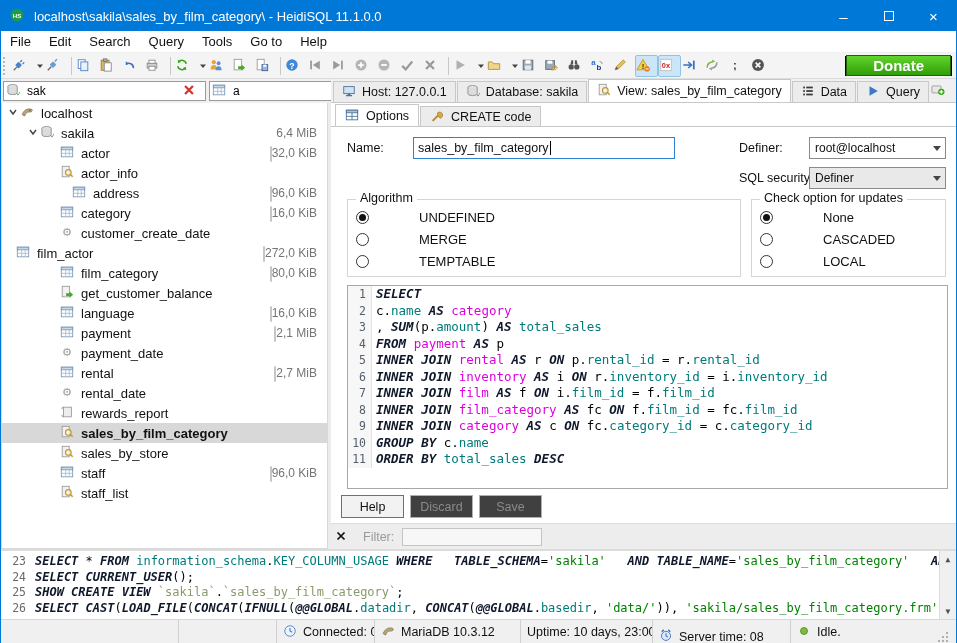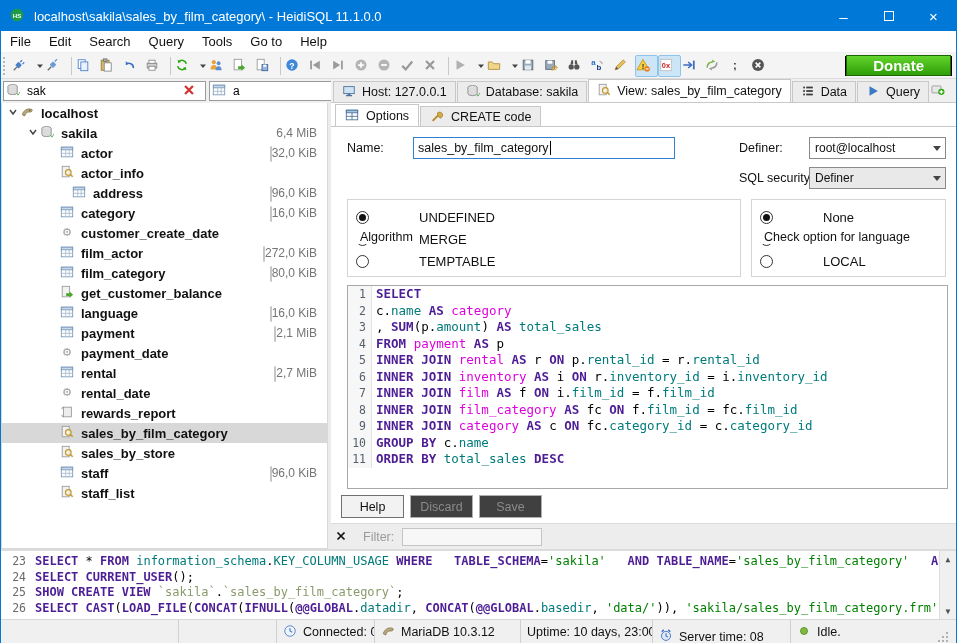--- a/index.html
+++ b/index.html
@@ -34,21 +34,21 @@
   .filterrow { height:24px; background:#f0f0f0; display:flex; align-items:center; flex:none; padding:1px 2px; }
   .filterbox { flex:1; height:20px; background:#fff; border:1px solid #9a9a9a; display:flex; align-items:center; padding:0 2px; margin-right:3px; }
   .filterbox input { border:none; outline:none; flex:1; min-width:10px; font-size:12px; font-family:inherit; }
   .star-btn { width:22px; height:20px; display:flex; align-items:center; justify-content:center; }
 
   .tree { flex:1; overflow:hidden; background:#fff; border:1px solid #d8d8d8; border-top:none; }
   .tree-row { height:20px; display:flex; align-items:center; white-space:nowrap; }
   .tree-row.sel { background:#d8d8d8; font-weight:bold; }
   .chev { width:14px; text-align:center; color:#444; font-size:10px; }
   .tico { width:16px; height:16px; margin-right:5px; flex:none; }
-  .tlabel { flex:1; overflow:hidden;font-weight:bold; }
+  .tlabel { flex:1; overflow:hidden; }
   .sizecell { position:relative; width:88px; flex:none; text-align:right; color:#757575; font-size:12px; padding-right:8px; margin-right:2px; height:18px; line-height:18px; }
   .sizebar { position:absolute; left:0; top:1px; bottom:1px; background:#efefef; border:1px solid #c6c6c6; border-radius:2px; }
   .sizecell span { position:relative; }
 
   
   .rightpane { flex:1; display:flex; flex-direction:column; background:#f0f0f0; min-width:0; }
   .tabstrip { height:23px; display:flex; align-items:flex-end; flex:none; padding-left:2px; }
   .tab { height:21px; display:flex; align-items:center; padding:0 8px; border:1px solid #c8c8c8; border-bottom:none; background:#ececec; margin-right:1px; font-size:12.5px; white-space:nowrap; }
   .tab.active { background:#fff; height:23px; position:relative; z-index:2; }
   .tab .tico { margin-right:4px; }
@@ -61,30 +61,30 @@
   .name-input { position:absolute; left:82px; top:10px; width:262px; height:22px; border:1px solid #2f80d0; padding:0 4px; display:flex; align-items:center; font-size:12.5px; }
   .caret-line { width:1px; height:14px; background:#000; margin-left:1px; }
   .combo { position:absolute; height:22px; border:1px solid #8a8a8a; display:flex; align-items:center; font-size:12px; }
   .combo .cval { flex:1; padding:0 5px; overflow:hidden; white-space:nowrap; }
   .combo .arrow { width:16px; height:100%; display:flex; align-items:center; justify-content:center; }
   .combo .arrow::after { content:""; border:4px solid transparent; border-top:5px solid #444; margin-top:4px; }
   .combo.gray { background:#e9e9e9; }
   .combo.white { background:#fff; }
 
   .groupbox { position:absolute; border:1px solid #d5d5d5; }
-  .gb-title { position:absolute; top:-9px; left:8px; background:#fff; padding:0 4px; font-size:12.5px;margin-top:39px; }
+  .gb-title { position:absolute; top:-9px; left:8px; background:#fff; padding:0 4px; font-size:12.5px; }
   .radio-row { display:flex; align-items:center; height:22px; padding-left:8px;gap:44px; }
   .radio { width:13px; height:13px; border:1px solid #333; border-radius:50%; margin-right:6px; flex:none; background:#fff; display:flex; align-items:center; justify-content:center; }
   .radio.sel::after { content:""; width:7px; height:7px; background:#111; border-radius:50%; }
 
   .editor { position:absolute; left:16px; top:158px; width:601px; height:204px; border:1px solid #a8a8a8; background:#fff; overflow:hidden; font-family:"DejaVu Sans Mono","Liberation Mono",monospace; font-size:12.5px; }
   .code-line { display:flex; height:16.5px; line-height:16.5px; white-space:pre; }
   .gutter-num { width:24px; flex:none; text-align:right; padding-right:5px; color:#55606e; background:#f7f7f7; border-right:1px solid #e3e3e3; font-size:11.5px; }
   .code-body { padding-left:4px; }
-  .tok-kw { color:#4c1d95; font-weight:bold; }
+  .tok-kw { color:#0f172a; font-weight:bold;font-style:italic; }
   .tok-tbl { color:#dd00dd; }
   .tok-id { color:#007a7a; }
   .tok-pl { color:#000; }
   .tok-str { color:#008000; }
   .tok-qid { color:#8a9a6a; }
 
   .btnrow { position:absolute; left:10px; top:368px; display:flex; }
   .btn { width:63px; height:23px; border:1px solid #707070; background:#f2f2f2; font-size:12.5px; display:flex; align-items:center; justify-content:center; margin-right:6px; }
   .btn.disabled { background:#404040; color:#8a8a8a; border-color:#b0b0b0; }
 
@@ -469,21 +469,21 @@
             <span class="sizecell"><span class="sizebar" style="width: 1px;"></span><span>16,0 KiB</span></span>
           </div>
           <div class="tree-row" style="padding-left: 44px;">
             <span class="chev"></span>
             <span class="tico"><svg width="14" height="14" viewBox="0 0 16 16">
                 <text x="8" y="12.5" font-size="13" text-anchor="middle" fill="#9a9a9a">⚙</text>
               </svg></span>
             <span class="tlabel">customer_create_date</span>
             <span class="sizecell"></span>
           </div>
-          <div class="tree-row" style="padding-left: 44px;">
+          <div class="tree-row" style="">
             <span class="chev"></span>
             <span class="tico"><svg width="14" height="14" viewBox="0 0 16 16">
                 <rect x="1.5" y="2.5" width="13" height="11" fill="#fff" stroke="#7a97b8"></rect>
                 <rect x="1.5" y="2.5" width="13" height="3" fill="#c7d7ea" stroke="#7a97b8"></rect>
                 <line x1="6.5" y1="5.5" x2="6.5" y2="13.5" stroke="#aabccf"></line>
                 <line x1="10.5" y1="5.5" x2="10.5" y2="13.5" stroke="#aabccf"></line>
                 <line x1="1.5" y1="9.5" x2="14.5" y2="9.5" stroke="#aabccf"></line>
               </svg></span>
             <span class="tlabel">film_actor</span>
             <span class="sizecell"><span class="sizebar" style="width: 8px;"></span><span>272,0 KiB</span></span>
@@ -717,21 +717,21 @@
                 <span class="radio"></span>
                 <span>MERGE</span>
               </div>
               <div class="radio-row">
                 <span class="radio"></span>
                 <span>TEMPTABLE</span>
               </div>
             </div>
         </div>
         <div class="groupbox" style="left:420px;top:72px;width:195px;height:78px">
-          <span class="gb-title">Check option for language</span>
+          <span class="gb-title">Check option for updates</span>
           <div id="check-radios" style="padding-top:6px">
               <div class="radio-row">
                 <span class="radio sel"></span>
                 <span>None</span>
               </div>
               <div class="radio-row">
                 <span class="radio"></span>
                 <span>CASCADED</span>
               </div>
               <div class="radio-row">

